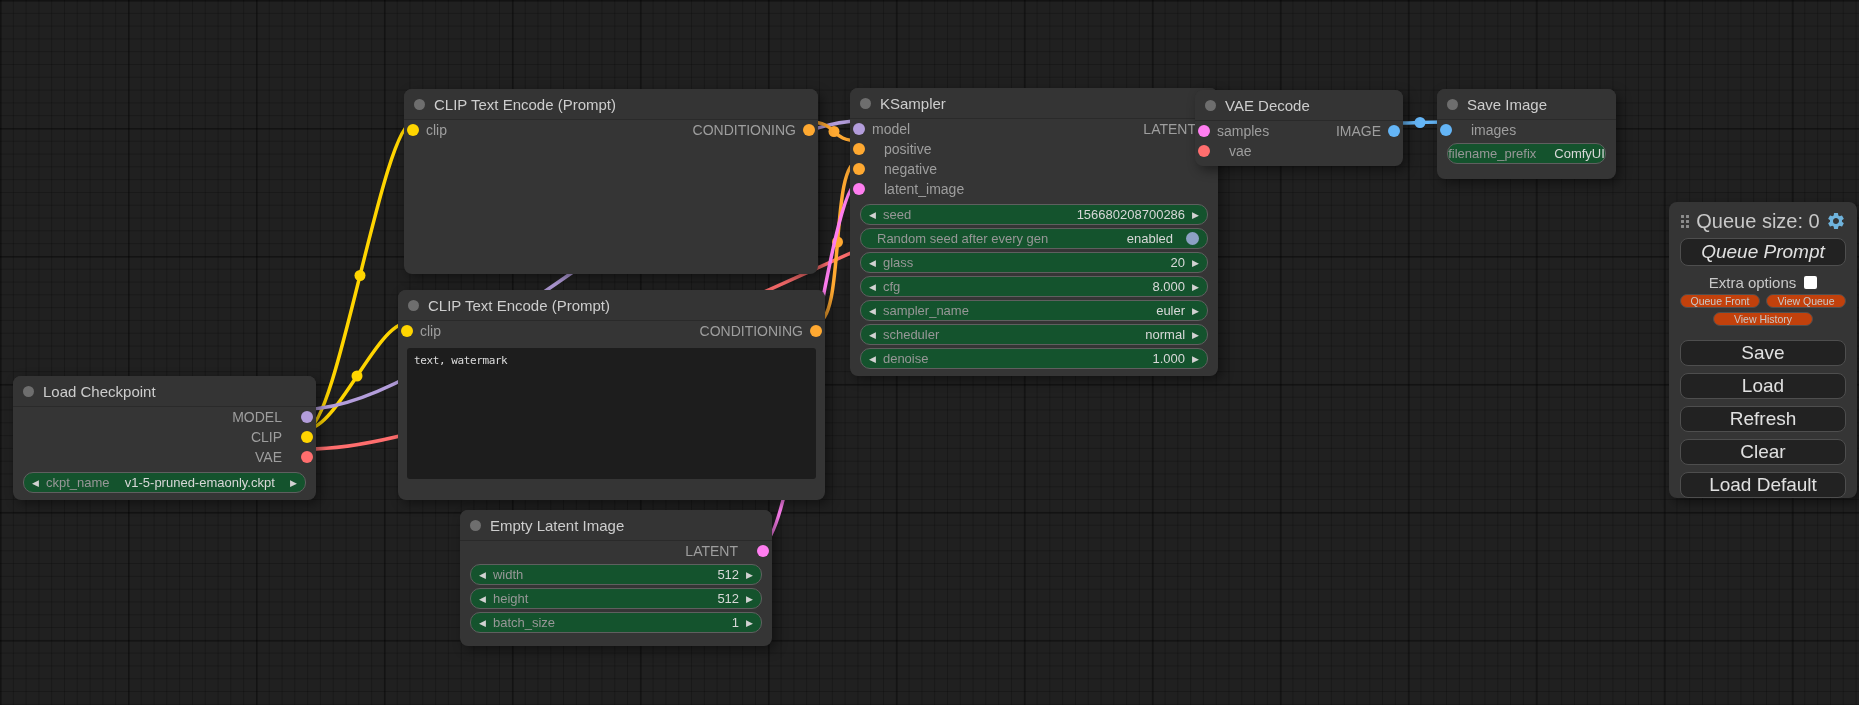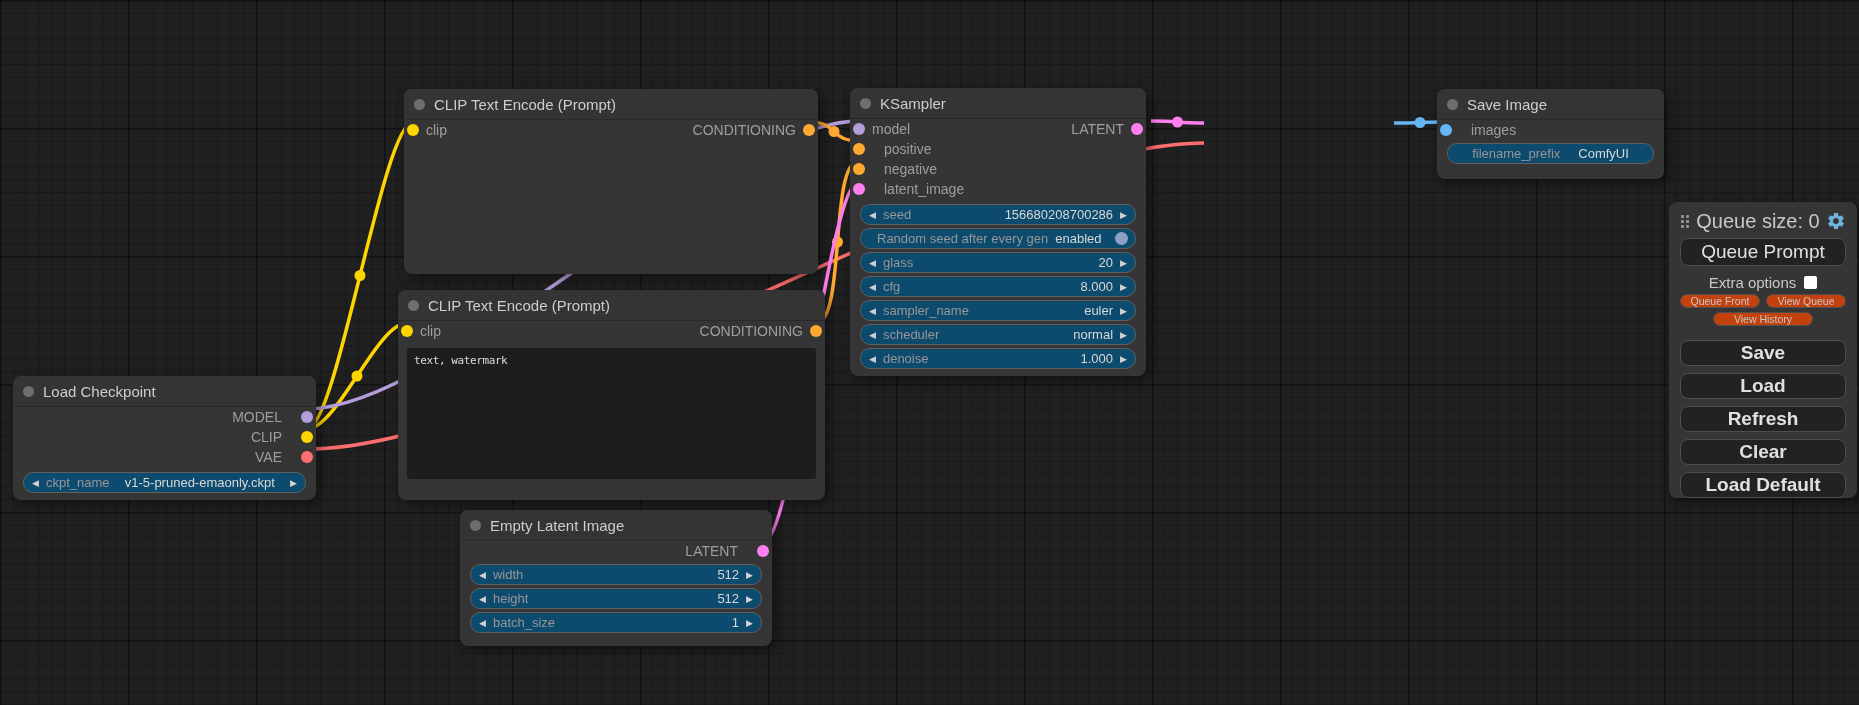--- a/index.html
+++ b/index.html
@@ -19,21 +19,21 @@
     box-shadow:4px 4px 12px rgba(0,0,0,.45);font-size:14px;color:#9e9e9e;z-index:2;margin-top:7px;}
   .ntitle{height:30px;display:flex;align-items:center;gap:9px;padding:0 10px;
     color:#cdcdcd;font-size:15px;border-bottom:1px solid #2a2a2a;background:#343434;
     border-radius:8px 8px 0 0;}
   .tdot{width:11px;height:11px;border-radius:50%;background:#6e6e6e;flex:none;}
   .srow{height:20px;display:flex;align-items:center;gap:19px;padding:0 3px;}
   .srow.out{justify-content:flex-end;}
   .sdot{width:12px;height:12px;border-radius:50%;flex:none;}
   .dual{display:flex;justify-content:space-between;align-items:center;height:20px;padding:0 3px;}
   .dual .half{display:flex;align-items:center;gap:7px;}
-  .widget{height:19px;margin:3px 10px;background:#0c4a6e;border:1px solid #5f5f5f;
+  .widget{height:19px;margin:3px 10px;background:#14532d;border:1px solid #5f5f5f;
     border-radius:10px;display:flex;align-items:center;padding:0 8px;font-size:13px;gap:7px;}
   .warr{font-size:9px;color:#d2d2d2;font-family:"DejaVu Sans",sans-serif;flex:none;}
   .wlabel{color:#979797;white-space:nowrap;}
   .wvalue{color:#d8d8d8;margin-left:auto;white-space:nowrap;}
   .wcenter{color:#d8d8d8;flex:1;text-align:center;white-space:nowrap;}
   .toggle{width:13px;height:13px;border-radius:50%;flex:none;margin-left:6px;}
   .ta{margin:7px 9px;background:#1d1d1d;border-radius:3px;padding:5px 7px;
     font-family:"DejaVu Sans Mono",monospace;font-size:11px;letter-spacing:-0.4px;
     color:#dcdcdc;white-space:pre-wrap;line-height:1.4;overflow:hidden;}
   
@@ -42,21 +42,21 @@
     display:flex;flex-direction:column;padding:0 11px;box-sizing:border-box;}
   .qhead{margin-top:8px;height:22px;display:flex;align-items:center;}
   .drag-dots{width:10px;height:15px;flex:none;
     background-image:radial-gradient(#8d8d8d 1.4px, transparent 1.6px);
     background-size:5px 5px;background-position:0 0;}
   .qtitle{flex:1;text-align:center;font-size:20px;color:#c8c8c8;}
   .gear{width:20px;height:20px;flex:none;}
   .qbtn{background:#222;border:1px solid #4e4e4e;border-radius:8px;color:#e0e0e0;
     font-size:19px;height:26px;display:flex;align-items:center;justify-content:center;
     font-family:"Liberation Sans",sans-serif;}
-  .qbtn.big{height:24px;margin-top:7px;font-weight:bold;}
+  .qbtn.big{height:24px;margin-top:7px;}
   .extra{margin-top:8px;height:16px;display:flex;align-items:center;justify-content:center;
     gap:8px;font-size:15px;color:#c8c8c8;}
   .chk{width:13px;height:13px;background:#fff;border-radius:2px;flex:none;}
   .srow-btns{margin-top:4px;display:flex;gap:6px;height:14px;}
   .sbtn{flex:1;background:#c2410c;border:1px solid #4e4e4e;border-radius:8px;color:#c8c8c8;
     font-size:10.5px;display:flex;align-items:center;justify-content:center;}
   .vh{margin:4px auto 0;width:98px;height:14px;}
 </style>
 </head>
 <body>
@@ -165,21 +165,21 @@
       <span class="warr">▶</span>
     </div>
     <div class="widget">
       <span class="warr">◀</span>
       <span class="wlabel">batch_size</span>
       <span class="wvalue">1</span>
       <span class="warr">▶</span>
     </div>
   </div>
 
-  <div class="node" style="left:850px;top:81px;width:296px;height:288px;">
+  <div class="node" style="left:850px;top:81px;width:368px;height:288px;">
     <div class="ntitle">
         <span class="tdot"></span>
         <span>KSampler</span>
       </div>
     <div class="dual">
       <span class="half">
           <span class="sdot" style="background: rgb(179, 157, 219);"></span>
           <span>model</span>
         </span>
       <span class="half">
@@ -235,22 +235,42 @@
       <span class="warr">▶</span>
     </div>
     <div class="widget">
       <span class="warr">◀</span>
       <span class="wlabel">denoise</span>
       <span class="wvalue">1.000</span>
       <span class="warr">▶</span>
     </div>
   </div>
 
-
-  <div class="node" style="left:1437px;top:82px;width:227px;height:90px;">
+  <div class="node" style="left:1195px;top:83px;width:208px;height:76px;">
+    <div class="ntitle">
+        <span class="tdot"></span>
+        <span>VAE Decode</span>
+      </div>
+    <div class="dual">
+      <span class="half">
+          <span class="sdot" style="background: rgb(255, 126, 240);"></span>
+          <span>samples</span>
+        </span>
+      <span class="half">
+          <span>IMAGE</span>
+          <span class="sdot" style="background: rgb(100, 181, 246);"></span>
+        </span>
+    </div>
+    <div class="srow">
+        <span class="sdot" style="background: rgb(255, 110, 110);"></span>
+        <span>vae</span>
+      </div>
+  </div>
+
+  <div class="node" style="left:1437px;top:82px;width:179px;height:90px;">
     <div class="ntitle">
         <span class="tdot"></span>
         <span>Save Image</span>
       </div>
     <div class="srow">
         <span class="sdot" style="background: rgb(100, 181, 246);"></span>
         <span>images</span>
       </div>
     <div class="widget" style="justify-content:center;gap:18px;">
       <span class="wlabel">filename_prefix</span>
@@ -259,21 +279,21 @@
   </div>
 
   <div id="qpanel">
     <div class="qhead">
       <span class="drag-dots"></span>
       <span class="qtitle">Queue size: 0</span>
       <svg class="gear" viewBox="0 0 24 24">
         <path d="M19.14 12.94c.04-.3.06-.61.06-.94 0-.32-.02-.64-.07-.94l2.03-1.58a.49.49 0 0 0 .12-.61l-1.92-3.32a.488.488 0 0 0-.59-.22l-2.39.96c-.5-.38-1.03-.7-1.62-.94l-.36-2.54a.484.484 0 0 0-.48-.41h-3.84c-.24 0-.43.17-.47.41l-.36 2.54c-.59.24-1.13.57-1.62.94l-2.39-.96c-.22-.08-.47 0-.59.22L2.74 8.87c-.12.21-.08.47.12.61l2.03 1.58c-.05.3-.09.63-.09.94s.02.64.07.94l-2.03 1.58a.49.49 0 0 0-.12.61l1.92 3.32c.12.22.37.29.59.22l2.39-.96c.5.38 1.03.7 1.62.94l.36 2.54c.05.24.24.41.48.41h3.84c.24 0 .44-.17.47-.41l.36-2.54c.59-.24 1.13-.56 1.62-.94l2.39.96c.22.08.47 0 .59-.22l1.92-3.32c.12-.22.07-.47-.12-.61l-2.01-1.58zM12 15.6A3.61 3.61 0 0 1 8.4 12c0-1.98 1.62-3.6 3.6-3.6s3.6 1.62 3.6 3.6-1.62 3.6-3.6 3.6z" style="fill: rgb(111, 179, 220);"></path>
       </svg>
     </div>
-    <div class="qbtn" style="margin-top:6px;">Queue Prompt</div>
+    <div class="qbtn" style="margin-top:6px;font-style:italic;">Queue Prompt</div>
     <div class="extra">
       <span>Extra options</span>
       <span class="chk"></span>
     </div>
     <div class="srow-btns">
       <span class="sbtn">Queue Front</span>
       <span class="sbtn">View Queue</span>
     </div>
     <div class="sbtn vh">View History</div>
     <div class="qbtn big" style="margin-top:14px;">Save</div>

